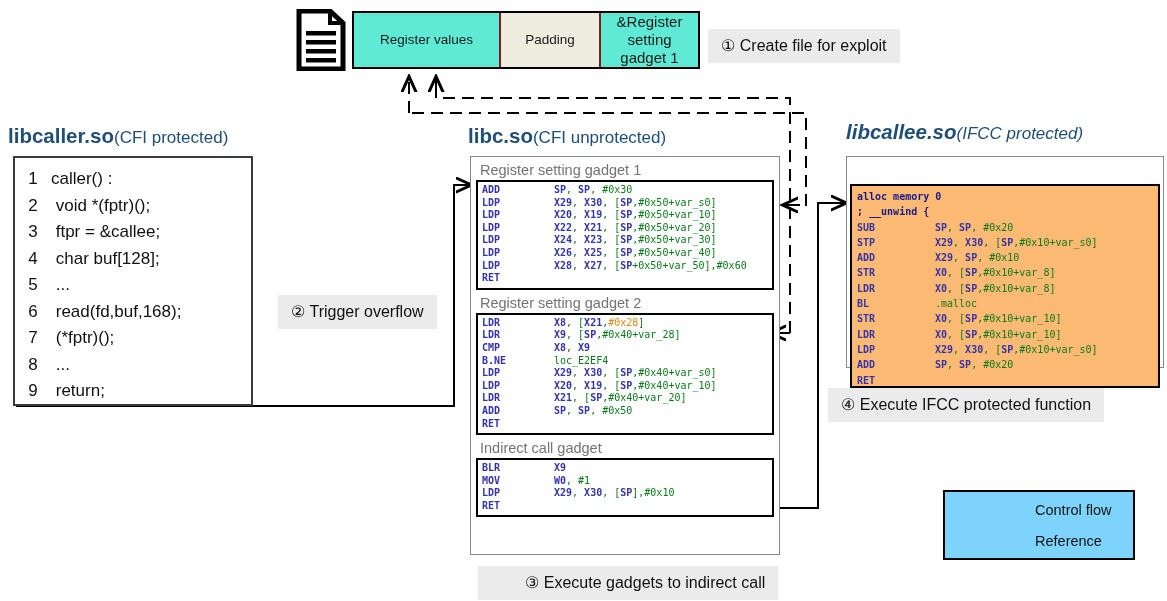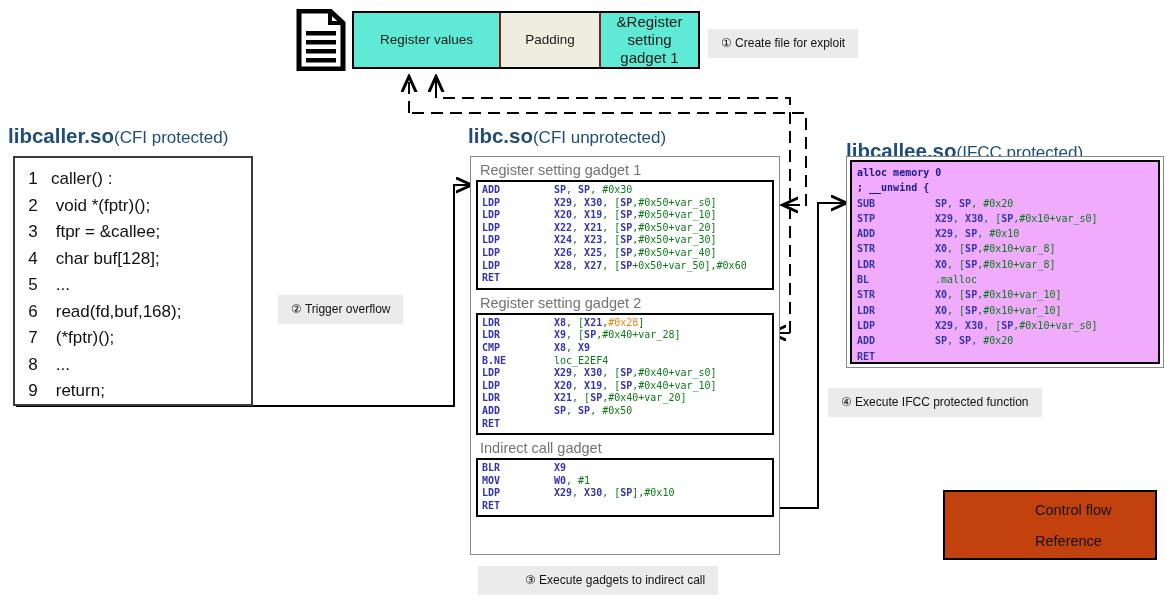--- a/index.html
+++ b/index.html
@@ -24,61 +24,61 @@
   
   .file-strip{left:352px;top:11px;height:58px;display:flex;border:2px solid #000;background:#5eead4;box-sizing:border-box;}
   .fs-cell{display:flex;align-items:center;justify-content:center;text-align:center;
            font-size:13.5px;line-height:1.18;color:#1a1a1a;box-sizing:border-box;padding:2px 4px;}
   .fs-cell.b{border-left:2px solid #7f1d1d;}
   .fs-regvals{width:145px;}
   .fs-padding{width:100px;background:#efece0;}
   .fs-gadget{width:99px;font-size:15px;}
 
   
-  .step{background:#ebebeb;color:#111;font-size:12px;padding:7px 13px 8px 13px;
+  .step{background:#ebebeb;color:#111;font-size:16px;padding:7px 13px 8px 13px;
         white-space:nowrap;box-sizing:border-box;}
   .step-1{left:708px;top:29px;}
   .step-2{left:278px;top:295px;}
   .step-3{left:478px;top:566px;padding-left:47px;}
   .step-4{left:828px;top:388px;}
 
   
   .lib-title{font-size:20.5px;color:#1F4E79;white-space:nowrap;}
   .lib-title b{font-weight:bold;}
   .lib-title span{font-weight:normal;font-size:17px;}
   .title-caller{left:8px;top:124px;}
   .title-libc{left:468px;top:124px;}
-  .title-callee{left:846px;top:139px;}
+  .title-callee{left:846px;top:120px;font-style:italic;}
 
   
   .src-box{left:13px;top:156px;width:240px;height:250px;border:2px solid #3b3b3b;background:#fff;box-sizing:border-box;padding:8px 0 0 0;}
   .src-line{display:flex;align-items:baseline;font-size:17px;line-height:26.5px;color:#111;}
   .src-no{width:36px;text-align:center;flex:0 0 36px;}
   .src-code{white-space:pre;}
 
   
   .libc-panel{left:470px;top:156px;width:310px;height:399px;border:1px solid #8a8a8a;background:#fff;box-sizing:border-box;}
   .gadget{margin:4px 5px 0 5px;}
   .gadget-label{font-size:14.5px;color:#737373;padding:1px 0 2px 4px;}
   .asm-box{border:2px solid #000;background:#fff;box-sizing:border-box;padding:2px 0 3px 0;}
   .asm-row{display:flex;font-family:"DejaVu Sans Mono","Liberation Mono",monospace;font-size:10px;line-height:12.6px;white-space:pre;padding-left:4px;}
   .mn{color:#3333aa;font-weight:bold;width:72px;flex:0 0 72px;}
   .op{color:#0b7a18;}
   .op .reg{color:#3333aa;font-weight:bold;}
   .op .hl{color:#e08a14;}
 
   
   .callee-panel{left:846px;top:156px;width:318px;height:212px;border:1px solid #8a8a8a;background:#fff;box-sizing:border-box;padding:3px;}
-  .callee-inner{border:2px solid #000;height:100%;box-sizing:border-box;padding:3px 0 0 0;background:#f0abfc;}
+  .callee-inner{border:2px solid #000;height:100%;box-sizing:border-box;padding:3px 0 0 0;background:#fdba74;margin-top:24px;}
   .callee-row{display:flex;font-family:"DejaVu Sans Mono","Liberation Mono",monospace;font-size:10px;line-height:15.3px;white-space:pre;padding-left:5px;}
   .callee-row .mn{width:78px;flex:0 0 78px;}
   .cmt{color:#1a1a8c;font-weight:bold;}
 
   
-  .legend{left:943px;top:490px;width:214px;height:70px;border:2px solid #000;background:#c2410c;box-sizing:border-box;
+  .legend{left:943px;top:490px;width:192px;height:70px;border:2px solid #000;background:#7dd3fc;box-sizing:border-box;
           display:flex;flex-direction:column;justify-content:center;}
   .legend-row{display:flex;align-items:center;height:31px;padding-left:10px;}
   .legend-row .lbl{font-size:14.5px;color:#111;margin-left:8px;white-space:nowrap;}
 </style>
 </head>
 <body>
 
 <div class="stage">
 
   <svg id="wires" viewBox="0 0 1167 601">

